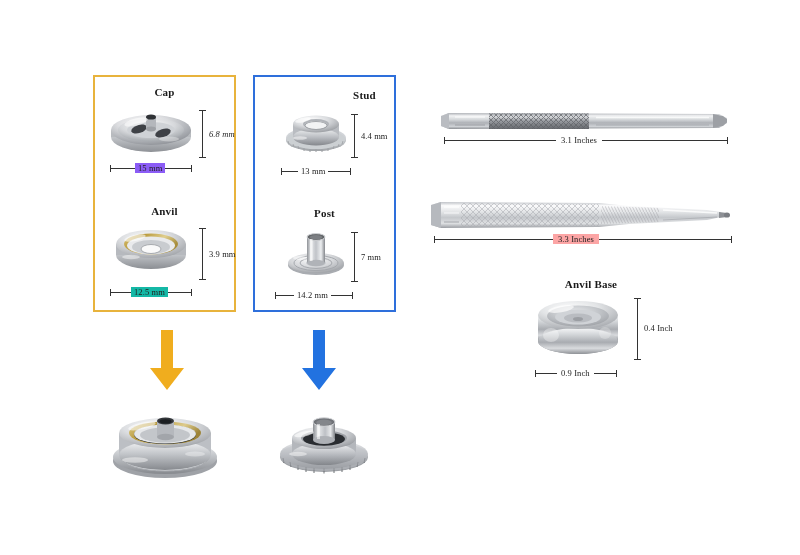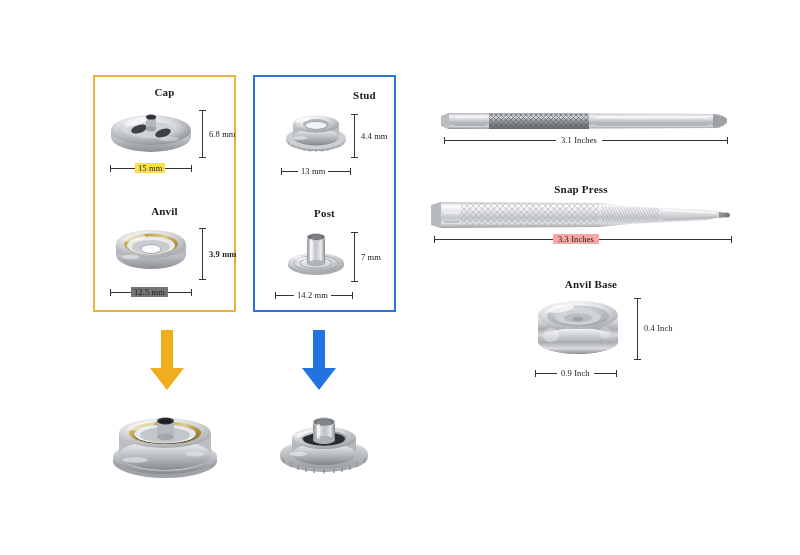--- a/index.html
+++ b/index.html
@@ -105,28 +105,28 @@
       <ellipse cx="30" cy="16" rx="12" ry="3.5" fill="#ffffff" opacity=".55" transform="rotate(-14 30 16)"></ellipse>
       <ellipse cx="63" cy="33" rx="10" ry="2.5" fill="#ffffff" opacity=".35"></ellipse>
     </svg>
   </div>
 
   <div class="dim-v" style="left:198px; top:110px; height:48px;">
     <div class="bar"></div>
       <div class="capT"></div>
       <div class="capB"></div>
   </div>
-  <div class="dim-text" style="left:208px; top:129px;">6.8 mm</div>
+  <div class="dim-text" style="left:208px; top:129px;font-style:italic;">6.8 mm</div>
 
   <div class="dim-h" style="left:109px; top:165px; width:82px;">
     <div class="bar"></div>
       <div class="capL"></div>
       <div class="capR"></div>
   </div>
-  <div class="dim-text" style="left:134px; top:163px; background:#fde047; padding:0 3px;">15 mm</div>
+  <div class="dim-text" style="left:134px; top:163px; background:#8b5cf6; padding:0 3px;">15 mm</div>
 
   <div class="part-title" style="left:92px; top:205px; width:143px;">Anvil</div>
 
   <div class="photo" style="left:110px; top:224px;">
     <svg width="80" height="48" viewBox="0 0 80 48">
       <defs>
         <linearGradient id="sockSide" x1="0" y1="0" x2="0" y2="1">
           <stop offset="0%" stop-color="#f6f7f8"></stop>
           <stop offset="45%" stop-color="#c5c8cc"></stop>
           <stop offset="100%" stop-color="#8b8e93"></stop>
@@ -157,28 +157,28 @@
       <ellipse cx="24" cy="14" rx="11" ry="3" fill="#ffffff" opacity=".6" transform="rotate(-12 24 14)"></ellipse>
       <ellipse cx="20" cy="33" rx="9" ry="2.2" fill="#ffffff" opacity=".45"></ellipse>
     </svg>
   </div>
 
   <div class="dim-v" style="left:198px; top:228px; height:52px;">
     <div class="bar"></div>
       <div class="capT"></div>
       <div class="capB"></div>
   </div>
-  <div class="dim-text" style="left:208px; top:249px;font-weight:bold;">3.9 mm</div>
+  <div class="dim-text" style="left:208px; top:249px;">3.9 mm</div>
 
   <div class="dim-h" style="left:109px; top:289px; width:82px;">
     <div class="bar"></div>
       <div class="capL"></div>
       <div class="capR"></div>
   </div>
-  <div class="dim-text" style="left:130px; top:287px; background:#737373; padding:0 3px;">12.5 mm</div>
+  <div class="dim-text" style="left:130px; top:287px; background:#14b8a6; padding:0 3px;">12.5 mm</div>
 
   <div class="group-box blue" style="left:252px; top:75px; width:143px; height:237px;"></div>
 
   <div class="part-title" style="left:252px; top:89px; width:143px;padding-left:40px;">Stud</div>
 
   <div class="photo" style="left:283px; top:110px;">
     <svg width="64" height="44" viewBox="0 0 64 44">
       <defs>
         <radialGradient id="studTop" cx="40%" cy="28%" r="78%">
           <stop offset="0%" stop-color="#ffffff"></stop>
@@ -440,21 +440,20 @@
     </svg>
   </div>
 
   <div class="dim-h" style="left:443px; top:137px; width:284px;">
     <div class="bar"></div>
       <div class="capL"></div>
       <div class="capR"></div>
   </div>
   <div class="dim-text" style="left:555px; top:135px; background:#fff; padding:0 5px;">3.1 Inches</div>
 
-  <div class="part-title" style="left:430px; top:183px; width:300px;">Snap Press</div>
 
   <div class="photo" style="left:430px; top:200px;">
     <svg width="300" height="30" viewBox="0 0 300 30">
       <defs>
         <linearGradient id="spBody" x1="0" y1="0" x2="0" y2="1">
           <stop offset="0%" stop-color="#c0c3c8"></stop>
           <stop offset="14%" stop-color="#fbfbfc"></stop>
           <stop offset="38%" stop-color="#e3e5e7"></stop>
           <stop offset="60%" stop-color="#c5c8cc"></stop>
           <stop offset="82%" stop-color="#dfe1e3"></stop>

